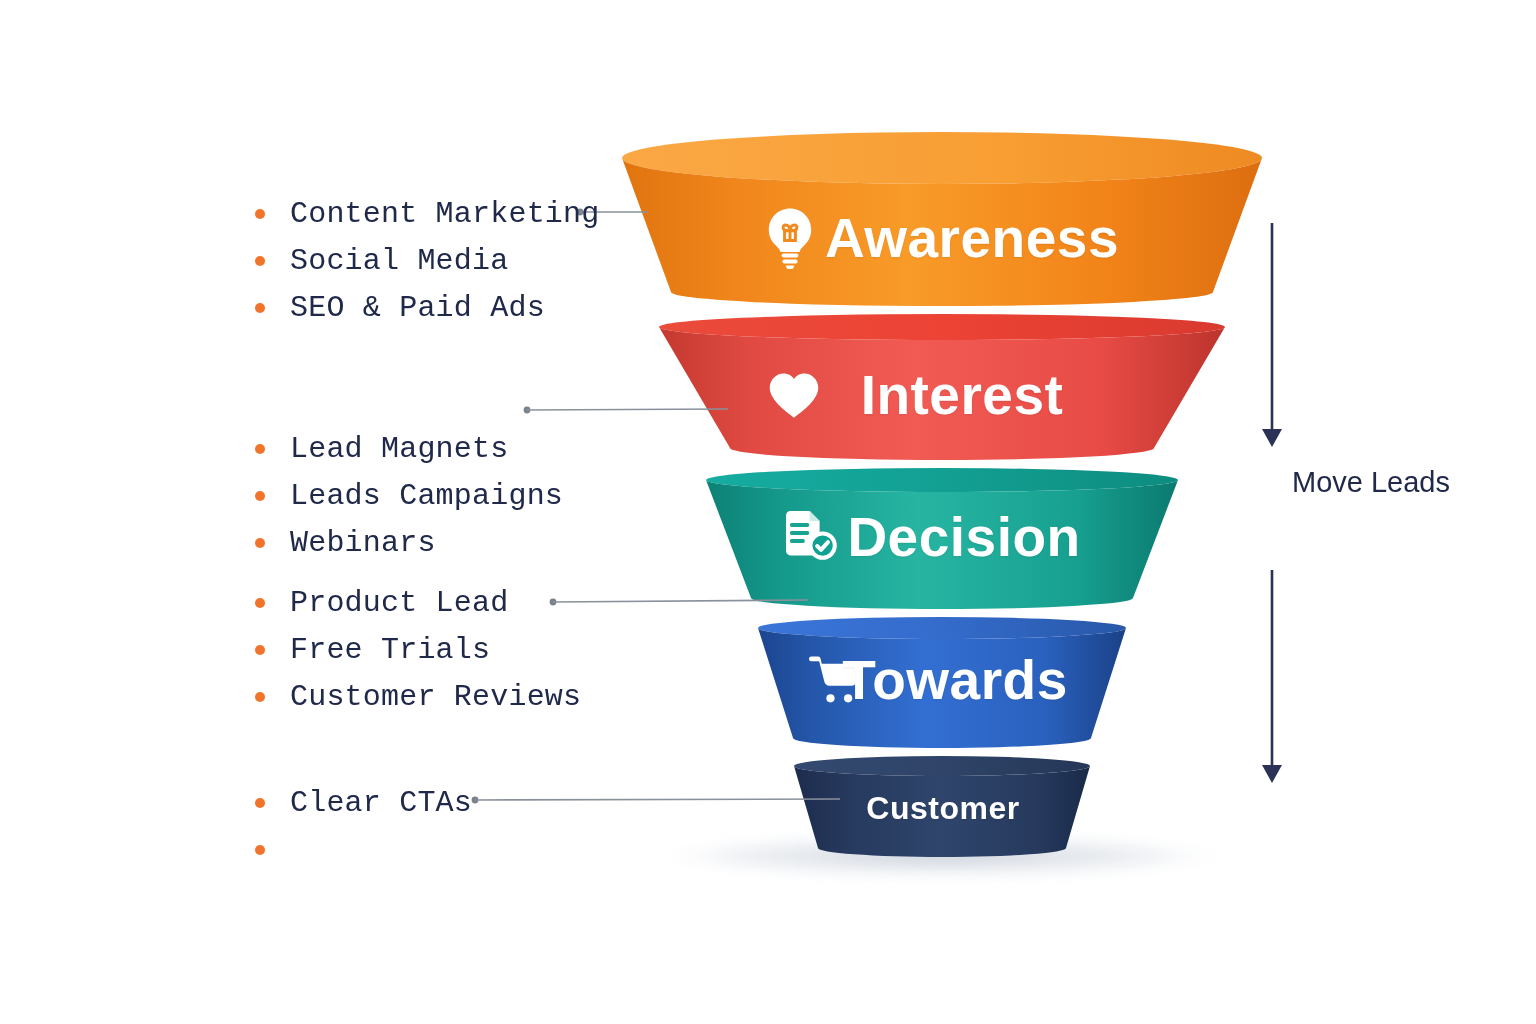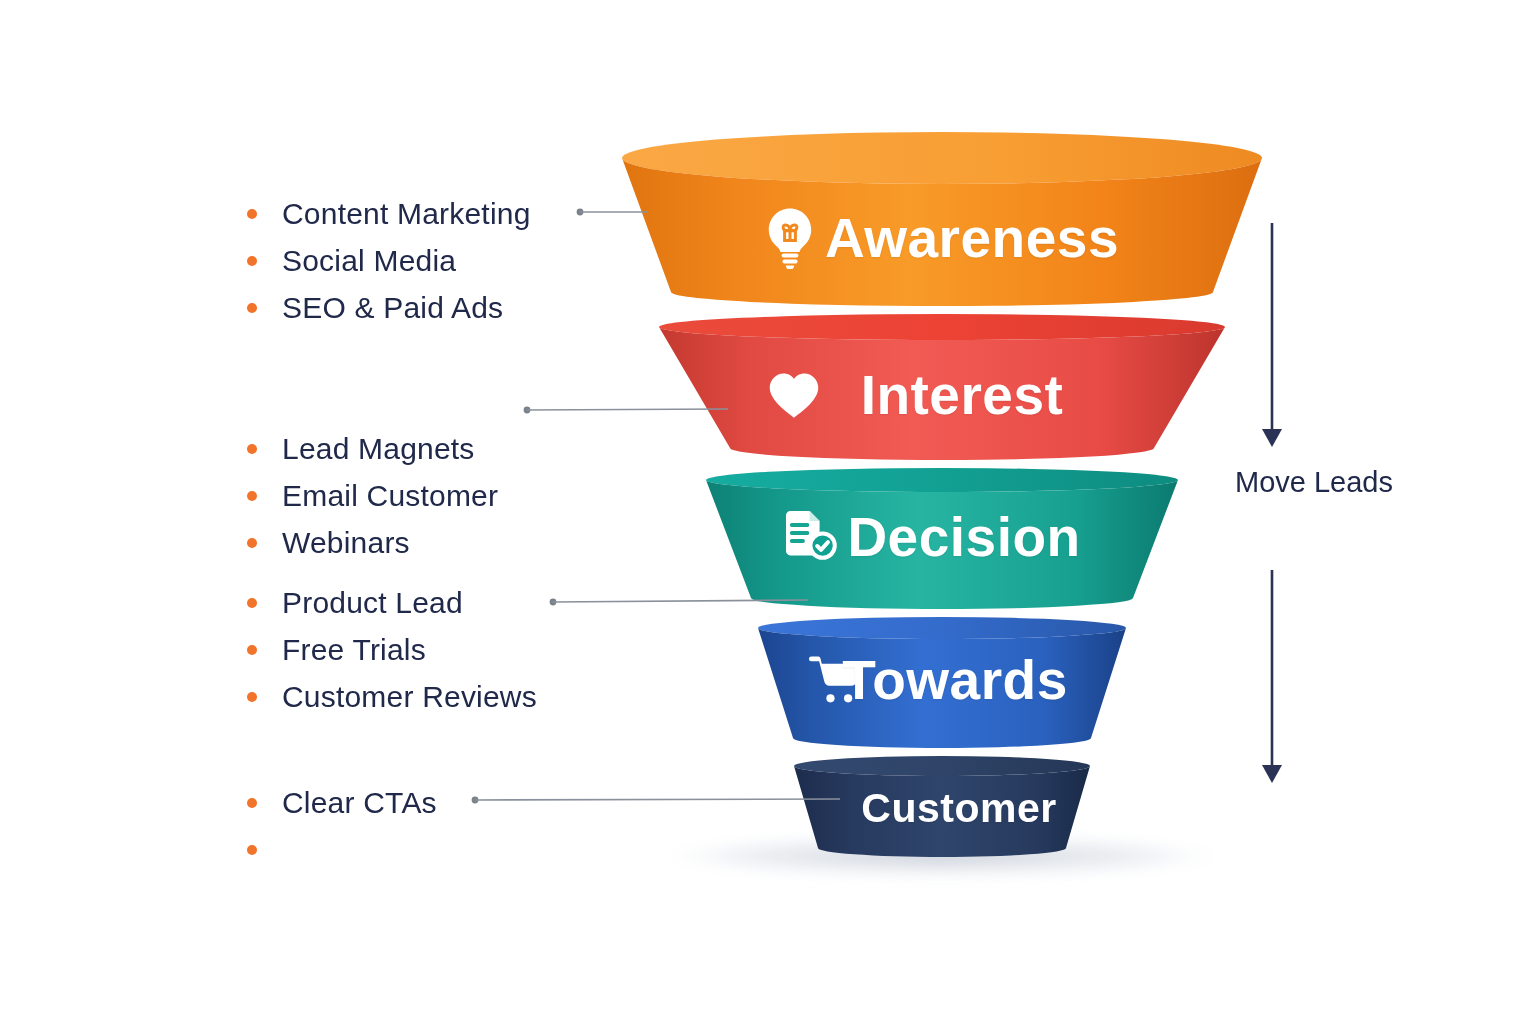--- a/index.html
+++ b/index.html
@@ -7,30 +7,30 @@
     width:1536px;height:1024px;position:relative;overflow:hidden;
     background:#ffffff;
     font-family:"Liberation Sans", sans-serif;
   }
   .scene{position:absolute;left:0;top:0;width:1536px;height:1024px;}
   .stage-label{
     position:absolute;transform:translate(-50%,-50%);
     color:#ffffff;font-weight:bold;font-size:55px;letter-spacing:.5px;
     white-space:nowrap;text-shadow:0 1px 2px rgba(0,0,0,.08);
   }
-  .stage-label.small{font-size:41px;margin-left:16px;}
+  .stage-label.small{font-size:32px;}
   .icon{position:absolute;transform:translate(-50%,-50%);line-height:0;}
   .tactic-group{
-    position:absolute;left:238px;list-style:none;margin:0;padding:0;
+    position:absolute;left:246px;list-style:none;margin:0;padding:0;font-family:Liberation Mono, monospace;
   }
   .tactic-item{display:flex;align-items:center;height:47px;padding-left:9px;}
   .bullet{width:10px;height:10px;border-radius:50%;background:#F2732A;margin-right:25px;flex:none;}
   .tactic-text{font-size:30px;color:#20294A;letter-spacing:.2px;white-space:nowrap;}
   .annotation{
-    position:absolute;left:1178px;top:462px;width:272px;text-align:center;
+    position:absolute;left:1178px;top:462px;width:272px;text-align:right;
     font-size:29px;line-height:40px;color:#20294A;
   }
   .annotation div{white-space:nowrap;}
 </style>
 </head>
 <body>
 
 <svg class="scene" viewBox="0 0 1536 1024">
   <defs>
     <linearGradient id="g-or-body" x1="0" y1="0" x2="1" y2="0">
@@ -215,21 +215,21 @@
     </li>
 </ul>
 
 <ul class="tactic-group" style="top:388px;margin-top:37px;">
   <li class="tactic-item">
       <span class="bullet"></span>
       <span class="tactic-text">Lead Magnets</span>
     </li>
   <li class="tactic-item">
       <span class="bullet"></span>
-      <span class="tactic-text">Email Customer</span>
+      <span class="tactic-text">Leads Campaigns</span>
     </li>
   <li class="tactic-item">
       <span class="bullet"></span>
       <span class="tactic-text">Webinars</span>
     </li>
 </ul>
 
 <ul class="tactic-group" style="top:579px;">
   <li class="tactic-item">
       <span class="bullet"></span>

